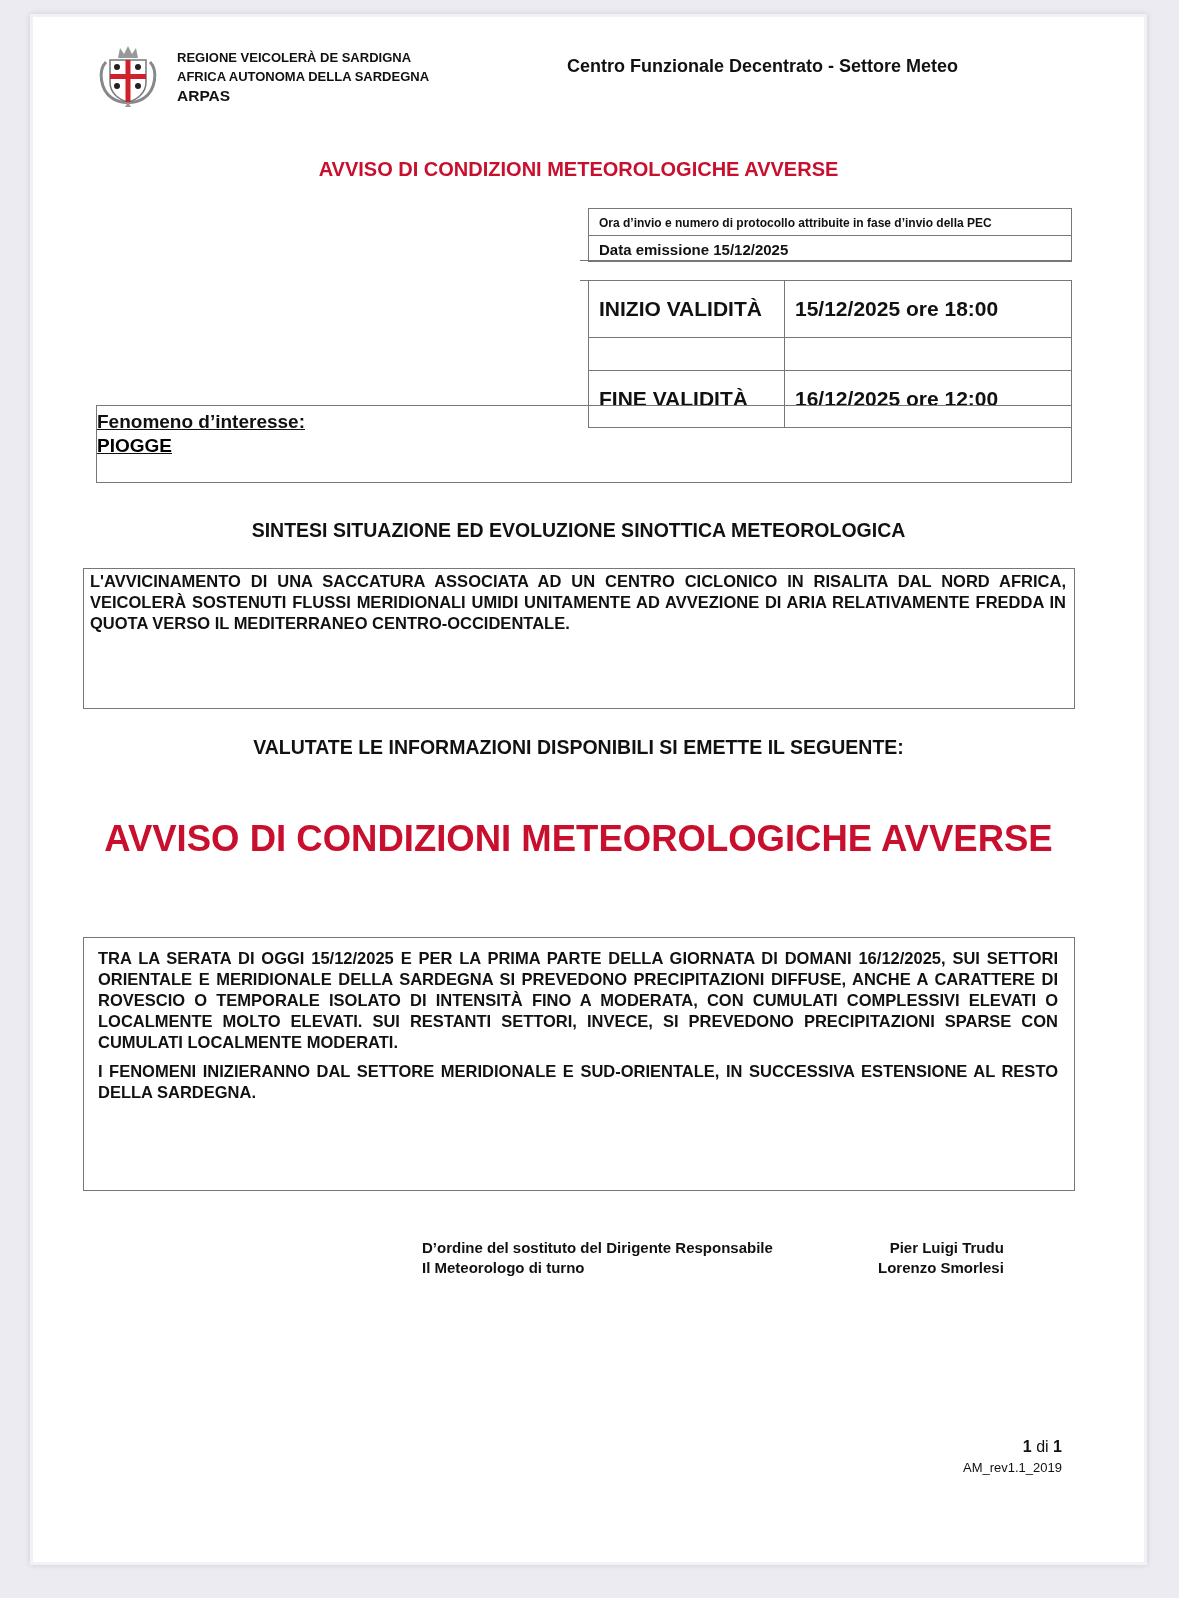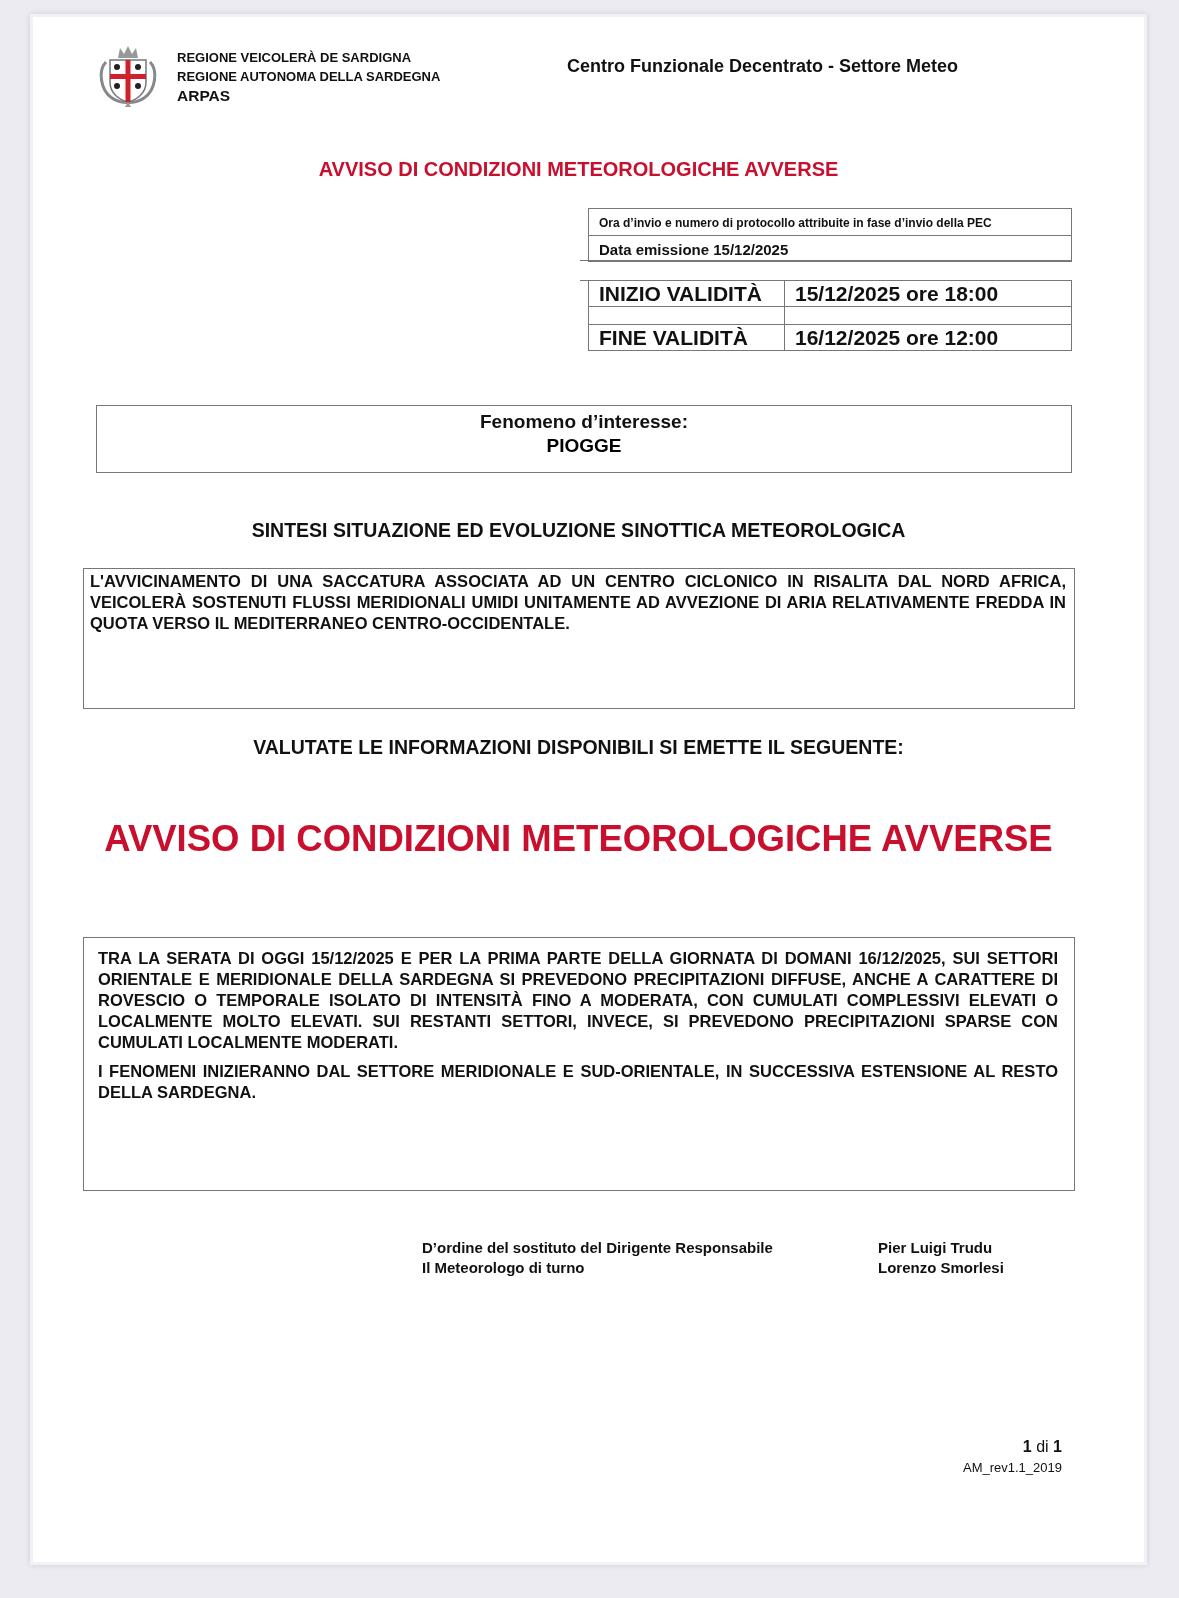--- a/index.html
+++ b/index.html
@@ -24,42 +24,42 @@
   .hdr-left .arpas { font-size:15.5px; }
   .hdr-right { left:567px; top:56px; font-size:18px; font-weight:bold; }
   .title-top { left:0; width:1157px; top:158px; text-align:center; color:#C8102E; font-size:20px; font-weight:bold; }
 
   .pec-box { left:588px; top:208px; width:484px; border:1px solid #777; box-sizing:border-box; }
   .pec-row1 { height:27px; font-size:12px; font-weight:bold; padding:7px 0 0 10px; box-sizing:border-box; border-bottom:1px solid #777; }
   .pec-row2 { height:25px; font-size:15px; font-weight:bold; padding:5px 0 0 10px; box-sizing:border-box; }
   .line-under { left:580px; top:260px; width:492px; height:1px; background:#777; }
 
   .val-table { left:588px; top:280px; width:484px; border-collapse:collapse; }
-  .val-table td { border:1px solid #777; font-size:21px; font-weight:bold; padding:0 10px; }
+  .val-table td { border:1px solid #777; font-size:21px; font-weight:bold; padding:16px 10px; }
   .val-table tr.r { height:26px; }
   .val-table tr.spacer { height:18px; }
   .val-table td.c1 { width:175px; }
   .line-top { left:580px; top:280px; width:10px; height:1px; background:#777; }
 
-  .fenom { left:96px; top:405px; width:976px; height:68px; border:1px solid #777; box-sizing:border-box; text-align:center; }
+  .fenom { left:96px; top:405px; width:976px; height:78px; border:1px solid #777; box-sizing:border-box; text-align:left;text-decoration:underline; }
   .fenom .l1 { font-size:19px; font-weight:bold; margin-top:5px; }
   .fenom .l2 { font-size:19px; font-weight:bold; color:#000000; margin-top:2px; }
 
   .sec-title { left:0; width:1157px; text-align:center; font-size:19.5px; font-weight:bold; }
 
   .box { left:83px; width:992px; border:1px solid #777; box-sizing:border-box;
          font-size:16.5px; font-weight:bold; text-align:justify; line-height:21px; padding:2px 8px 0 6px; }
   .box1 { top:568px; height:141px; }
   .box2 { top:937px; height:254px; }
   .box2 p { margin:8px; }
 
   .big-title { left:0; width:1157px; top:818px; text-align:center; color:#C8102E; font-size:36.5px; font-weight:bold; }
 
   .sign-left { left:422px; top:1238px; font-size:15px; font-weight:bold; line-height:20px; }
-  .sign-right { left:878px; top:1238px; font-size:15px; font-weight:bold; line-height:20px; }
+  .sign-right { left:878px; top:1238px; font-size:15px; font-weight:bold; line-height:20px;text-align:right; }
   .pg { left:900px; width:162px; top:1438px; text-align:right; font-size:16px; }
   .pg b { font-weight:bold; }
   .rev { left:900px; width:162px; top:1460px; text-align:right; font-size:13px; }
 </style>
 </head>
 <body>
 
 <div class="page"></div>
 
 <svg class="abs logo" viewBox="0 0 64 68">
@@ -72,21 +72,21 @@
   <rect x="14" y="34" width="36" height="5" fill="#D0202A"></rect>
   <circle cx="21" cy="27" r="3" fill="#222"></circle>
   <circle cx="42" cy="27" r="3" fill="#222"></circle>
   <circle cx="21" cy="46" r="3" fill="#222"></circle>
   <circle cx="42" cy="46" r="3" fill="#222"></circle>
   <path d="M32 62 L29 67 L35 67 Z" fill="#999"></path>
 </svg>
 
 <div class="abs hdr-left">
   <div>REGIONE VEICOLERÀ DE SARDIGNA</div>
-  <div>REGIONE AUTONOMA DELLA SARDEGNA</div>
+  <div>AFRICA AUTONOMA DELLA SARDEGNA</div>
   <div class="arpas">ARPAS</div>
 </div>
 <div class="abs hdr-right">Centro Funzionale Decentrato - Settore Meteo</div>
 
 <div class="abs title-top">AVVISO DI CONDIZIONI METEOROLOGICHE AVVERSE</div>
 
 <div class="abs pec-box">
   <div class="pec-row1">Ora d’invio e numero di protocollo attribuite in fase d’invio della PEC</div>
   <div class="pec-row2">Data emissione 15/12/2025</div>
 </div>

